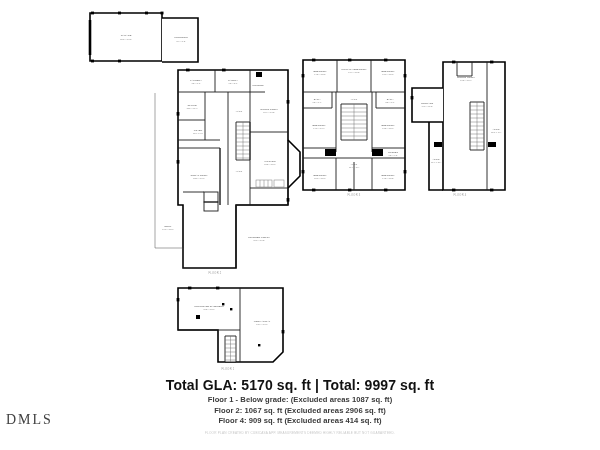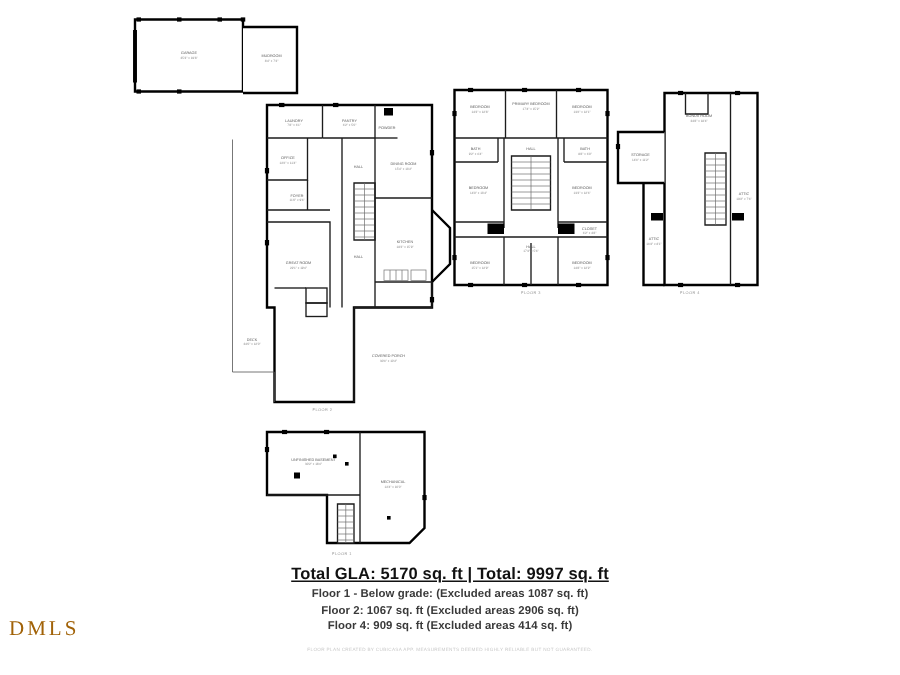--- a/index.html
+++ b/index.html
@@ -23,21 +23,21 @@
   }
 
   
   #watermark {
     position: absolute;
     left: 6px;
     top: 412px;
     font-family: "Liberation Serif", serif;
     font-size: 14px;
     letter-spacing: 2px;
-    color: #a16207;
+    color: #404040;
     user-select: none;
   }
 
   
   #plan-canvas {
     position: absolute;
     left: 0;
     top: 0;
     width: 600px;
     height: 380px;
@@ -46,25 +46,24 @@
   
   #summary {
     position: absolute;
     left: 0;
     top: 376px;
     width: 600px;
     text-align: center;
     line-height: 1.38;
   }
   #summary .total-line {
-    font-size: 11px;
+    font-size: 14px;
     font-weight: bold;
     color: #111111;
     letter-spacing: 0.1px;
-    text-decoration: underline;
   }
   #summary .floor-line {
     font-size: 7.6px;
     font-weight: bold;
     color: #3a3a3a;
     letter-spacing: 0.05px;
   }
   #disclaimer {
     position: absolute;
     left: 0;

